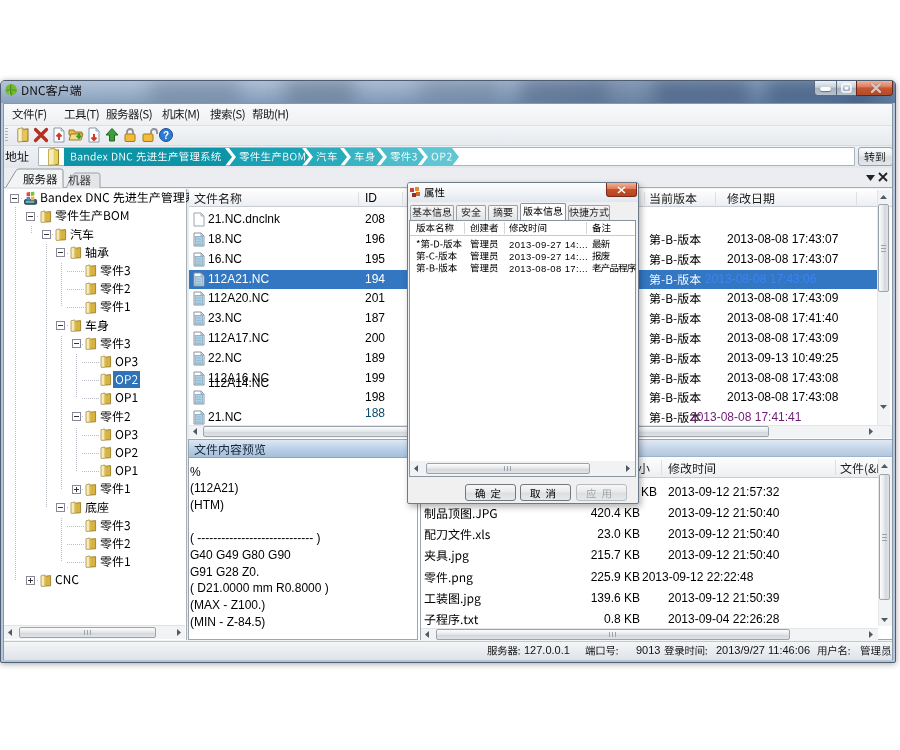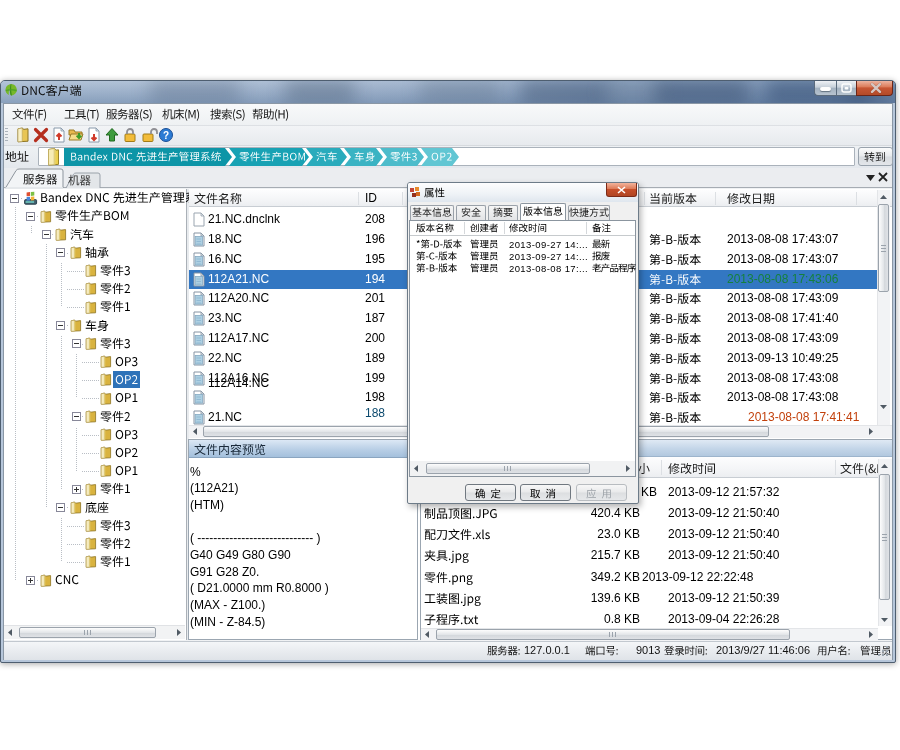--- a/index.html
+++ b/index.html
@@ -546,21 +546,21 @@
       <path d="M1 1h7l3 3v10H1Z" fill="#fff" stroke="#8694a3"></path>
       <path d="M8 1l3 3H8Z" fill="#e4e9ee" stroke="#8694a3" stroke-width=".8"></path>
       <rect x="2.2" y="4.5" width="7.2" height="8.6" fill="#aed0e2" stroke="#84a9c2" stroke-width=".8"></rect>
       <path d="M3.5 7h4.5M3.5 9.5h4.5M3.5 12h4.5" stroke="#8fb8d2" stroke-width=".9"></path>
     </svg>
     <div class="lt" style="left:208px;top:271.6px;width:145px;color:#fff">112A21.NC</div>
     <div class="lt" style="left:365px;top:271.6px;width:40px;color:#fff">194</div>
     <svg class="t" style="left:649.0px;top:271.6px;width:54.2px;height:15.6px;" viewBox="0 -12.0 54.2 15.6">
       <use href="#g33" fill="#fff"></use>
     </svg>
-    <div class="lt" style="left:727px;top:271.6px;width:130px;color:#15803d">2013-08-08 17:43:06</div>
+    <div class="lt" style="left:705px;top:271.6px;width:130px;color:#3b82f6">2013-08-08 17:43:06</div>
     <svg class="t" style="left:193px;top:291.4px;width:12px;height:15px" viewBox="0 0 12 15">
       <path d="M1 1h7l3 3v10H1Z" fill="#fff" stroke="#8694a3"></path>
       <path d="M8 1l3 3H8Z" fill="#e4e9ee" stroke="#8694a3" stroke-width=".8"></path>
       <rect x="2.2" y="4.5" width="7.2" height="8.6" fill="#aed0e2" stroke="#84a9c2" stroke-width=".8"></rect>
       <path d="M3.5 7h4.5M3.5 9.5h4.5M3.5 12h4.5" stroke="#8fb8d2" stroke-width=".9"></path>
     </svg>
     <div class="lt" style="left:208px;top:291.4px;width:145px;color:#000">112A20.NC</div>
     <div class="lt" style="left:365px;top:291.4px;width:40px;color:#000">201</div>
     <svg class="t" style="left:649.0px;top:291.4px;width:54.2px;height:15.6px;" viewBox="0 -12.0 54.2 15.6">
       <use href="#g33" fill="#000"></use>
@@ -630,21 +630,21 @@
       <path d="M1 1h7l3 3v10H1Z" fill="#fff" stroke="#8694a3"></path>
       <path d="M8 1l3 3H8Z" fill="#e4e9ee" stroke="#8694a3" stroke-width=".8"></path>
       <rect x="2.2" y="4.5" width="7.2" height="8.6" fill="#aed0e2" stroke="#84a9c2" stroke-width=".8"></rect>
       <path d="M3.5 7h4.5M3.5 9.5h4.5M3.5 12h4.5" stroke="#8fb8d2" stroke-width=".9"></path>
     </svg>
     <div class="lt" style="left:208px;top:410.2px;width:145px;color:#000">21.NC</div>
     <div class="lt" style="left:365px;top:406px;width:40px;color:#0c4a6e">188</div>
     <svg class="t" style="left:649.0px;top:410.2px;width:54.2px;height:15.6px;" viewBox="0 -12.0 54.2 15.6">
       <use href="#g33" fill="#000"></use>
     </svg>
-    <div class="lt" style="left:748px;top:410.2px;width:130px;color:#c2410c">2013-08-08 17:41:41</div>
+    <div class="lt" style="left:690px;top:410.2px;width:130px;color:#701a75">2013-08-08 17:41:41</div>
     <div style="position:absolute;left:877px;top:190px;width:13px;height:235px;background:#f2f3f5;border-left:1px solid #e3e5e8"></div>
     <svg class="t" style="left:879px;top:193px;width:9px;height:9px" viewBox="0 0 9 9">
       <polygon points="1,6 4.5,2 8,6" fill="#505a64"></polygon>
     </svg>
     <svg class="t" style="left:879px;top:402px;width:9px;height:9px" viewBox="0 0 9 9">
       <polygon points="1,3 4.5,7 8,3" fill="#505a64"></polygon>
     </svg>
     <div style="position:absolute;left:878px;top:204px;width:11px;height:88px;background:linear-gradient(90deg,#fdfdfd,#e3e6e9 50%,#d3d7db 52%,#dfe2e6);border:1px solid #9ba3ac;border-radius:2px"></div>
     <div style="position:absolute;left:881px;top:245px;width:5px;height:7px;background:repeating-linear-gradient(#9ba3ac 0 1px,#0000 1px 3px)"></div>
     <div style="position:absolute;left:189px;top:425px;width:703px;height:13px;background:#f2f3f5;border-top:1px solid #e3e5e8"></div>
@@ -697,21 +697,21 @@
     <div class="lt" style="left:540px;top:527.1px;width:100px;text-align:right">23.0 KB</div>
     <div class="lt" style="left:668px;top:527.1px;width:140px">2013-09-12 21:50:40</div>
     <svg class="t" style="left:424.0px;top:548.4px;width:46.8px;height:15.6px;" viewBox="0 -12.0 46.8 15.6">
       <use href="#g40" fill="#000"></use>
     </svg>
     <div class="lt" style="left:540px;top:548.4px;width:100px;text-align:right">215.7 KB</div>
     <div class="lt" style="left:668px;top:548.4px;width:140px">2013-09-12 21:50:40</div>
     <svg class="t" style="left:424.0px;top:569.7px;width:50.9px;height:15.6px;" viewBox="0 -12.0 50.9 15.6">
       <use href="#g41" fill="#000"></use>
     </svg>
-    <div class="lt" style="left:540px;top:569.7px;width:100px;text-align:right">349.2 KB</div>
+    <div class="lt" style="left:540px;top:569.7px;width:100px;text-align:right">225.9 KB</div>
     <div class="lt" style="left:642px;top:569.7px;width:140px">2013-09-12 22:22:48</div>
     <svg class="t" style="left:424.0px;top:591.0px;width:58.8px;height:15.6px;" viewBox="0 -12.0 58.8 15.6">
       <use href="#g42" fill="#000"></use>
     </svg>
     <div class="lt" style="left:540px;top:591.0px;width:100px;text-align:right">139.6 KB</div>
     <div class="lt" style="left:668px;top:591.0px;width:140px">2013-09-12 21:50:39</div>
     <svg class="t" style="left:424.0px;top:612.3px;width:56.4px;height:15.6px;" viewBox="0 -12.0 56.4 15.6">
       <use href="#g43" fill="#000"></use>
     </svg>
     <div class="lt" style="left:540px;top:612.3px;width:100px;text-align:right">0.8 KB</div>

